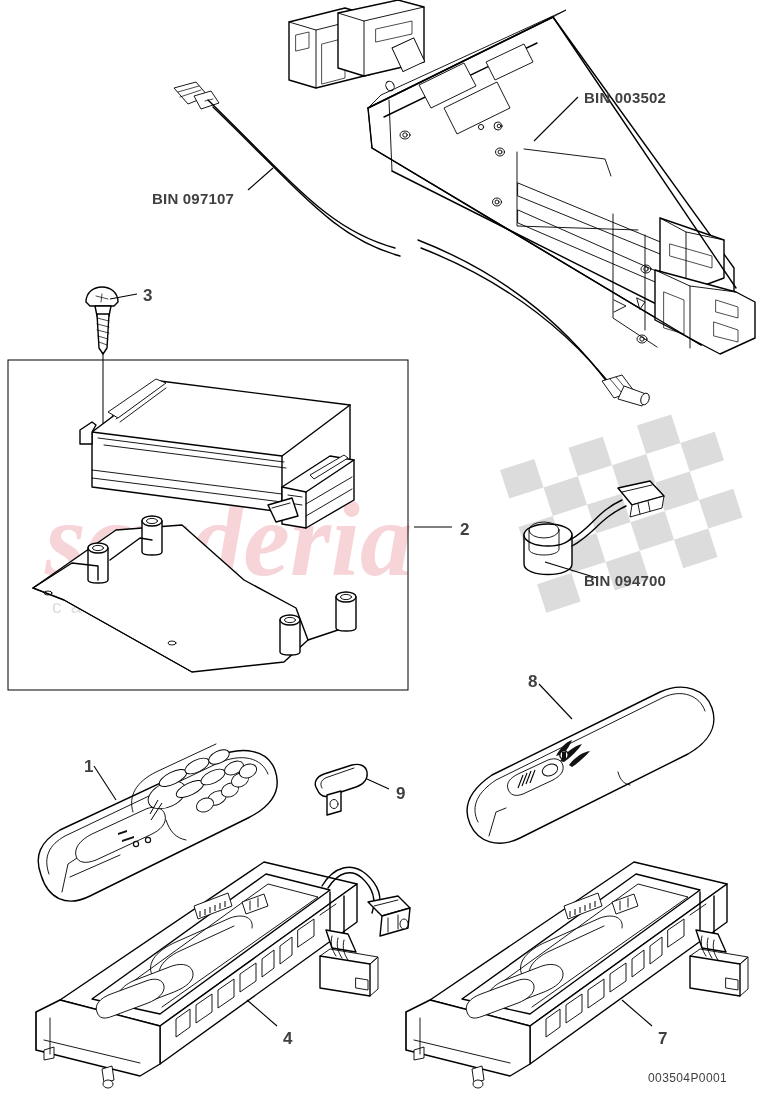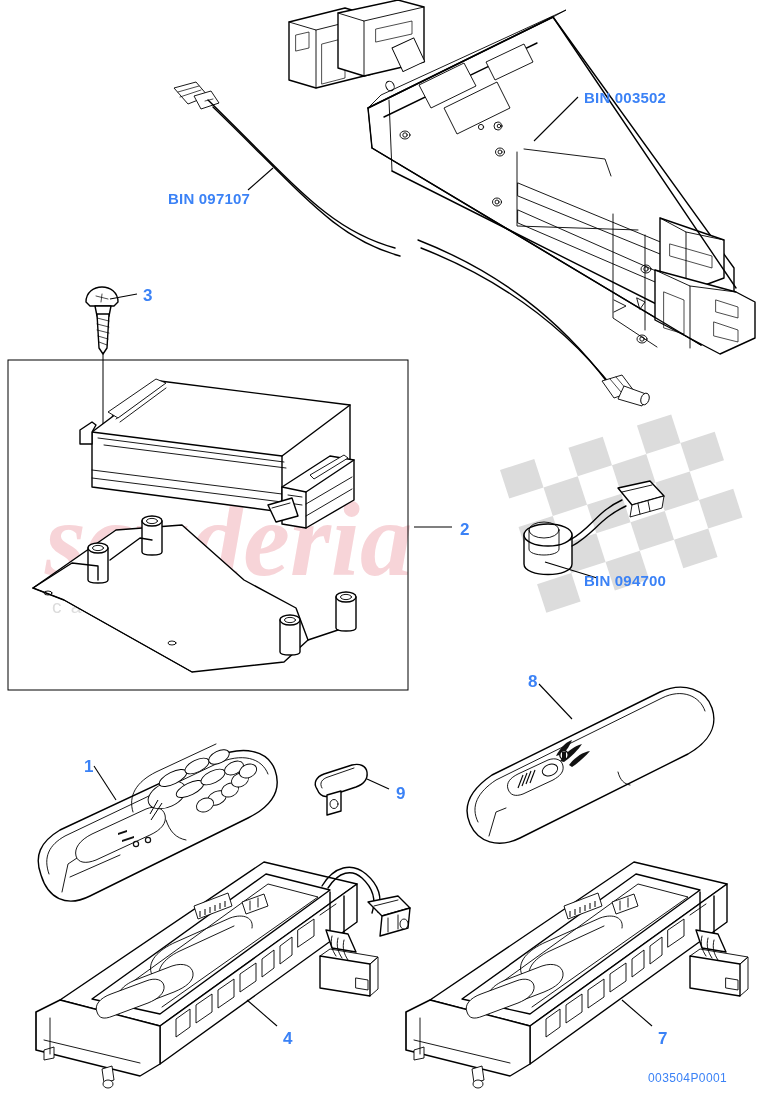--- a/index.html
+++ b/index.html
@@ -21,21 +21,21 @@
     position: absolute;
     left: 0;
     top: 0;
     width: 763px;
     height: 1100px;
   }
   .lbl {
     position: absolute;
     font-family: "Liberation Sans", sans-serif;
     font-weight: bold;
-    color: #3b82f6;
+    color: #404040;
     white-space: nowrap;
     line-height: 1;
   }
   .bin-label { font-size: 15px; letter-spacing: 0.2px; }
   .num-label { font-size: 17px; }
   .code-label { font-size: 12px; font-weight: normal; letter-spacing: 0.4px; }
 </style>
 </head>
 <body>
 
@@ -461,21 +461,21 @@
       <path class="ln-t" d="M690,956 L700,949 L748,957 L740,964"></path>
       <path class="ln-t" d="M740,964 L748,957 L748,989 L740,996"></path>
       <path class="ln-t" d="M726,978 L738,980 L738,990 L726,988 Z"></path>
     </g>
     <path class="leader" d="M652,1026 L622,1000"></path>
 
     </g>
   </svg>
 
   <div class="lbl bin-label" style="left:584px; top:90px;">BIN 003502</div>
-  <div class="lbl bin-label" style="left:168px; top:191px;">BIN 097107</div>
+  <div class="lbl bin-label" style="left:152px; top:191px;">BIN 097107</div>
   <div class="lbl bin-label" style="left:584px; top:573px;">BIN 094700</div>
 
   <div class="lbl num-label" style="left:143px; top:287px;">3</div>
   <div class="lbl num-label" style="left:460px; top:521px;">2</div>
   <div class="lbl num-label" style="left:528px; top:673px;">8</div>
   <div class="lbl num-label" style="left:396px; top:785px;">9</div>
   <div class="lbl num-label" style="left:84px; top:758px;">1</div>
   <div class="lbl num-label" style="left:283px; top:1030px;">4</div>
   <div class="lbl num-label" style="left:658px; top:1030px;">7</div>
 

